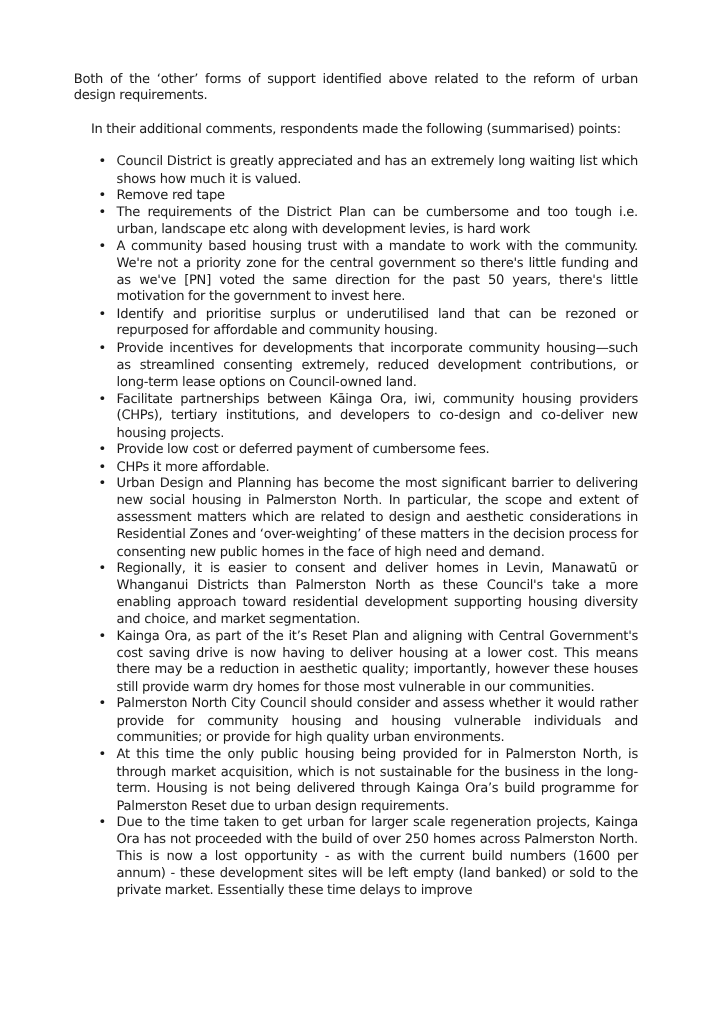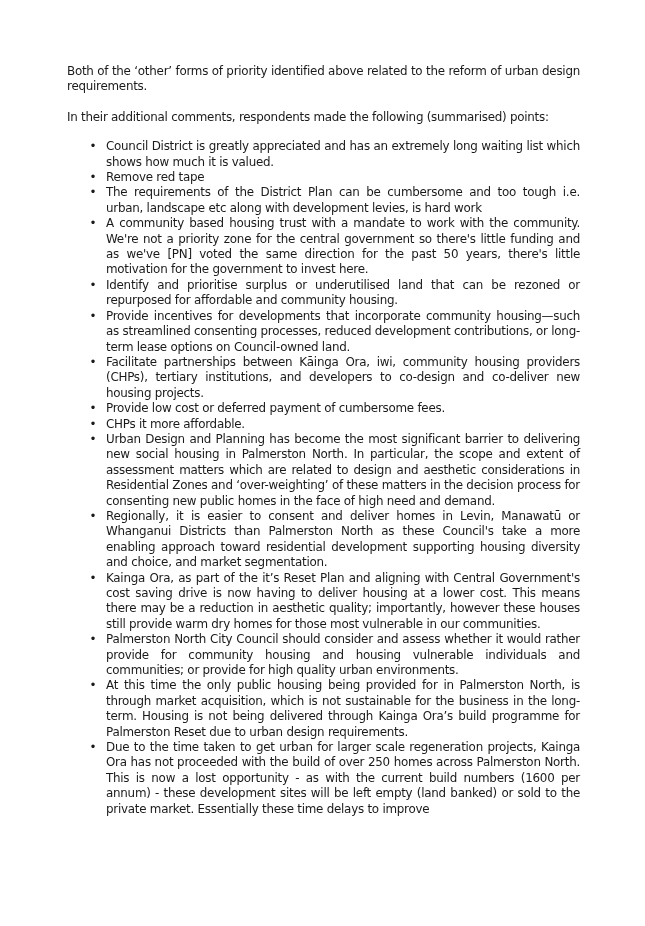--- a/index.html
+++ b/index.html
@@ -5,40 +5,40 @@
   html, body { margin: 0; padding: 0; background: #ffffff; }
   body { width: 645px; height: 926px; position: relative; overflow: hidden; }
   .page {
     position: absolute; left: 67px; top: 64px; width: 513px;
     font-family: "DejaVu Sans", sans-serif;
     font-size: 11.9px; line-height: 15.4px; color: #1a1a1a;
     letter-spacing: -0.25px;
   }
   p { margin: 0; text-align: justify; }
   p.intro1 { margin-bottom: 15px; }
-  p.intro2 { margin-bottom: 14px; text-align: left; }
+  p.intro2 { margin-bottom: 14px; text-align: center; }
   ul { list-style: none; margin: 0; padding: 0; }
   li { position: relative; padding-left: 39px; text-align: justify; }
   li .bullet {
     position: absolute; left: 21px; top: 0; width: 10px; text-align: center;
   }
 </style>
 </head>
 <body>
 
 <div class="page">
-  <p class="intro1">Both of the ‘other’ forms of priority identified above related to the reform of urban design requirements.</p>
+  <p class="intro1">Both of the ‘other’ forms of support identified above related to the reform of urban design requirements.</p>
   <p class="intro2">In their additional comments, respondents made the following (summarised) points:</p>
   <ul>
     <li><span class="bullet">•</span><span>Council District is greatly appreciated and has an extremely long waiting list which shows how much it is valued.</span></li>
     <li><span class="bullet">•</span><span>Remove red tape</span></li>
     <li><span class="bullet">•</span><span>The requirements of the District Plan can be cumbersome and too tough i.e. urban, landscape etc along with development levies, is hard work</span></li>
     <li><span class="bullet">•</span><span>A community based housing trust with a mandate to work with the community. We're not a priority zone for the central government so there's little funding and as we've [PN] voted the same direction for the past 50 years, there's little motivation for the government to invest here.</span></li>
     <li><span class="bullet">•</span><span>Identify and prioritise surplus or underutilised land that can be rezoned or repurposed for affordable and community housing.</span></li>
-    <li><span class="bullet">•</span><span>Provide incentives for developments that incorporate community housing—such as streamlined consenting processes, reduced development contributions, or long-term lease options on Council-owned land.</span></li>
+    <li><span class="bullet">•</span><span>Provide incentives for developments that incorporate community housing—such as streamlined consenting extremely, reduced development contributions, or long-term lease options on Council-owned land.</span></li>
     <li><span class="bullet">•</span><span>Facilitate partnerships between Kāinga Ora, iwi, community housing providers (CHPs), tertiary institutions, and developers to co-design and co-deliver new housing projects.</span></li>
     <li><span class="bullet">•</span><span>Provide low cost or deferred payment of cumbersome fees.</span></li>
     <li><span class="bullet">•</span><span>CHPs it more affordable.</span></li>
     <li><span class="bullet">•</span><span>Urban Design and Planning has become the most significant  barrier to delivering new social housing in Palmerston North. In particular, the scope and extent of assessment matters which are related to design and aesthetic considerations in Residential Zones and ‘over-weighting’ of these matters in the decision process for consenting new public homes in the face of high need and demand.</span></li>
     <li><span class="bullet">•</span><span>Regionally, it is easier to consent and deliver homes in Levin, Manawatū or Whanganui Districts than Palmerston North as these Council's take a more enabling approach toward residential development supporting housing diversity and choice, and market segmentation.</span></li>
     <li><span class="bullet">•</span><span>Kainga Ora, as part of the it’s Reset Plan and aligning with Central Government's cost saving drive is now having to deliver housing at a lower cost. This means there may be a reduction in aesthetic quality; importantly, however these houses still provide warm dry homes for those most vulnerable in our communities.</span></li>
     <li><span class="bullet">•</span><span>Palmerston North City Council should consider and assess whether it would rather provide for community housing and housing vulnerable individuals and communities; or provide for high quality urban environments.</span></li>
     <li><span class="bullet">•</span><span>At this time the only public housing being provided for in Palmerston North, is through market acquisition, which is not sustainable for the business in the long-term. Housing is not being delivered through Kainga Ora’s build programme for Palmerston Reset due to urban design requirements.</span></li>
     <li><span class="bullet">•</span><span>Due to the time taken to get urban for larger scale regeneration projects, Kainga Ora has not proceeded with the build of over 250 homes across Palmerston North. This is now a lost opportunity - as with the current build numbers (1600 per annum) - these development sites will be  left empty (land banked) or sold to the private market. Essentially these time delays to improve</span></li>
   </ul>

